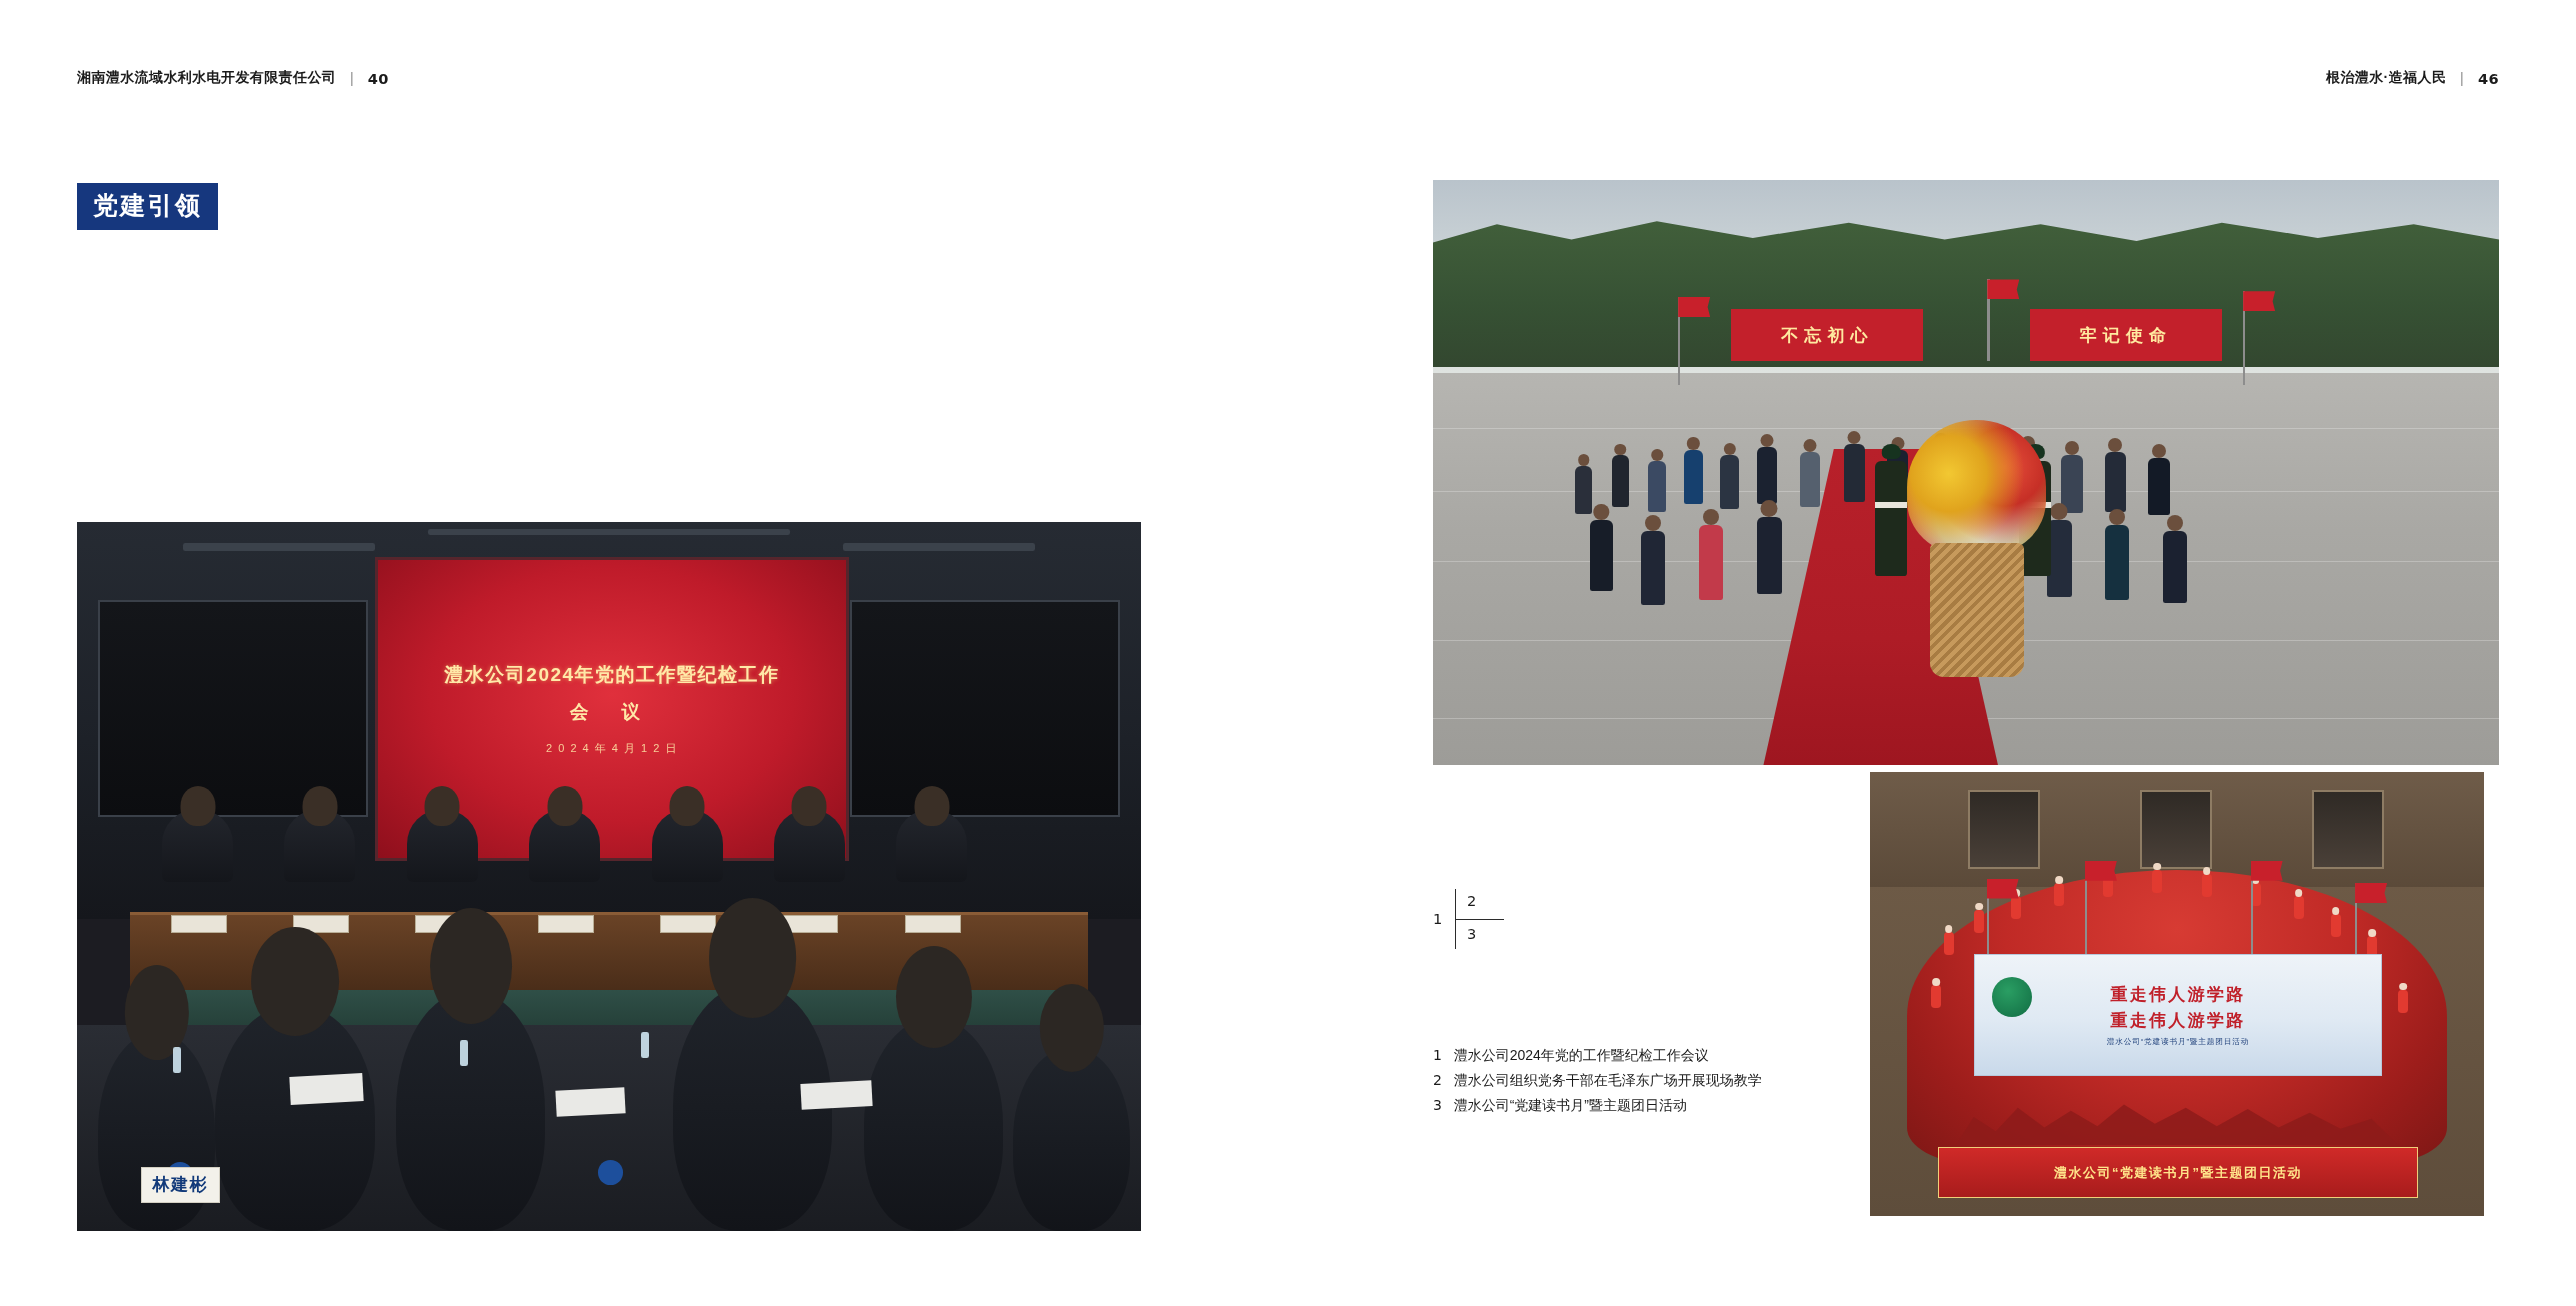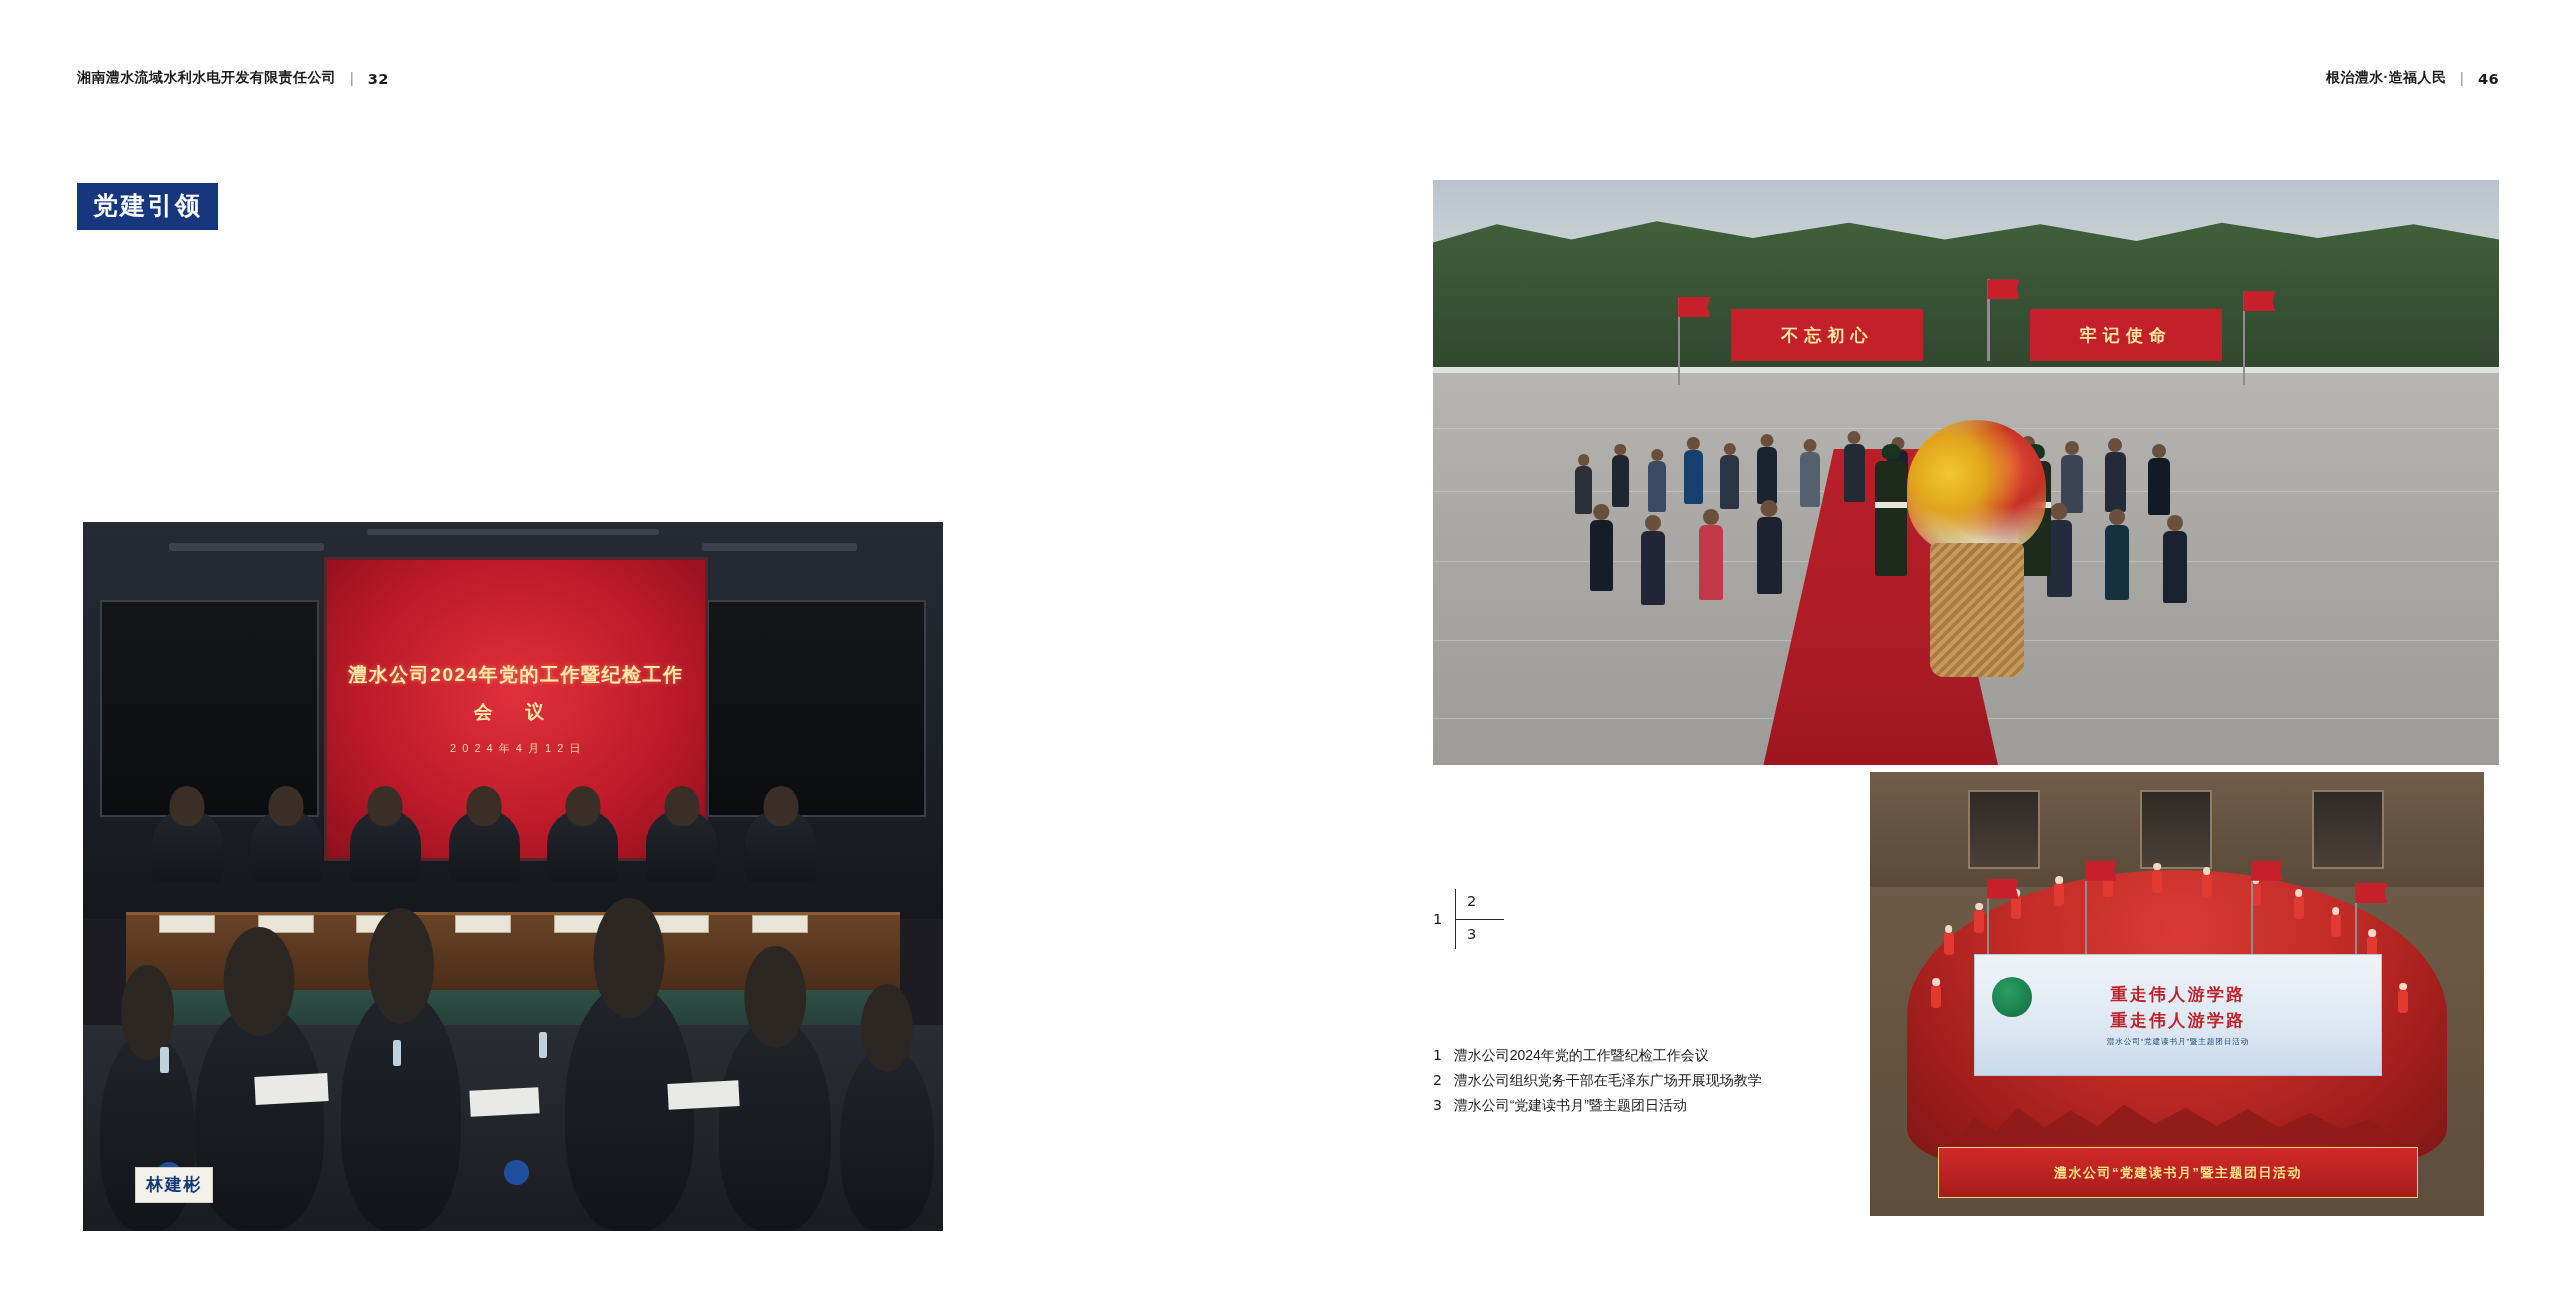--- a/index.html
+++ b/index.html
@@ -88,21 +88,21 @@
 
   
   .photo {
     position: absolute;
     overflow: hidden;
     background: #cfd3d6;
   }
   .photo .inner { position: absolute; inset: 0; }
 
   
-  #photo-1 { left: 83px; top: 522px; width: 860px; height: 709px; }
+  #photo-1 { left: 77px; top: 522px; width: 1064px; height: 709px; }
   .conf-bg { background: #1c1c22; }
   .conf-wall {
     position: absolute; left: 0; top: 0; width: 100%; height: 56%;
     background: linear-gradient(180deg,#262b33 0%,#1d2128 55%,#15171c 100%);
   }
   .conf-panel-left {
     position: absolute; left: 2%; top: 11%; width: 25%; height: 30%;
     background: linear-gradient(180deg,#14161a,#0c0d10);
     border: 2.3px solid #3a4049;
   }
@@ -340,21 +340,21 @@
 </head>
 <body>
 
 <div class="spread">
 
   <div class="page">
 
     <div class="runhead left">
       <span>湘南澧水流域水利水电开发有限责任公司</span>
       <span class="sep">|</span>
-      <span class="folio">32</span>
+      <span class="folio">40</span>
     </div>
 
     <div class="section-title">党建引领</div>
 
 
     <div class="photo" id="photo-1">
       <div class="inner conf-bg">
         <div class="conf-wall"></div>
 
         <div class="conf-ceiling-light" style="left:10%;top:3%;width:18%;height:7.7px;"></div>

